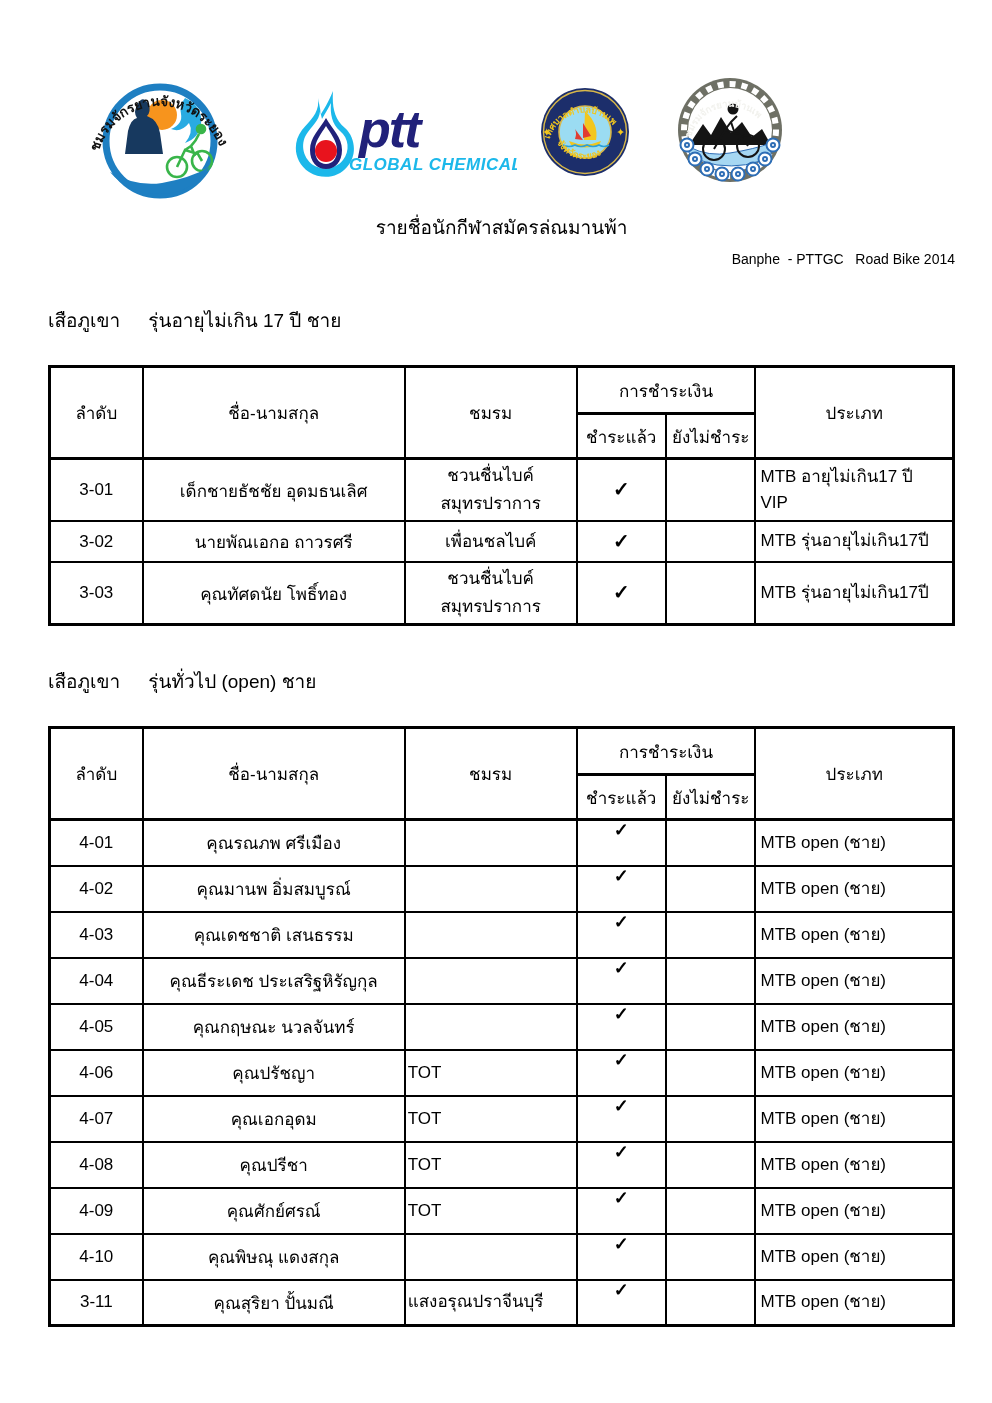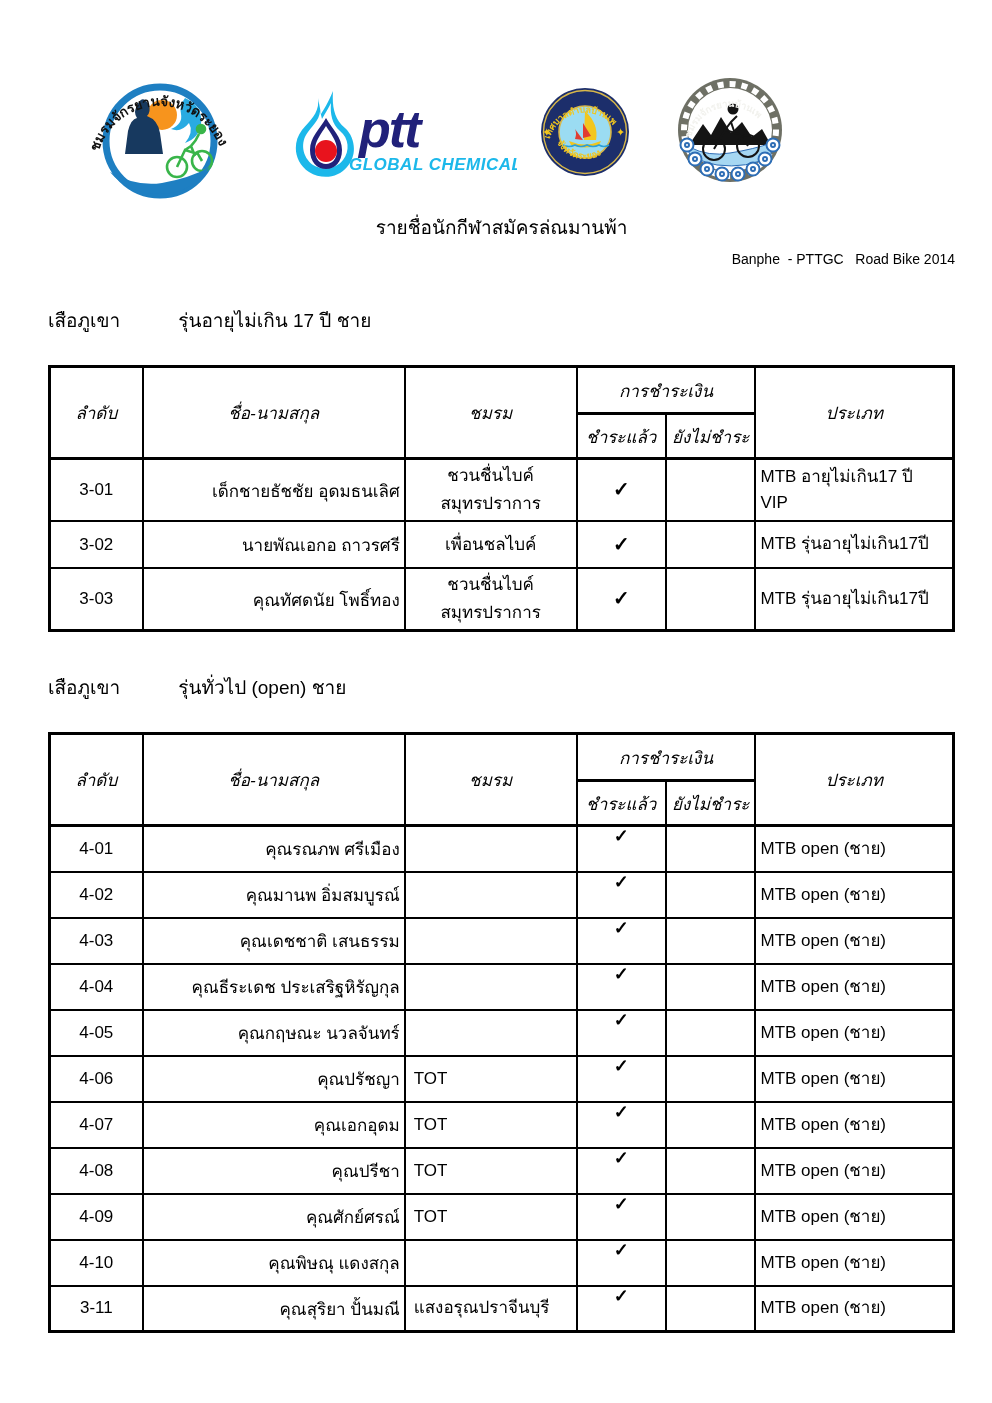--- a/index.html
+++ b/index.html
@@ -10,45 +10,45 @@
   }
   
   .logo-row { display:flex; align-items:center; height:140px; margin:0 0 6px 37px; }
   .logo-row svg { display:block; }
   .logo-ptt { margin-left:50px; }
   .logo-seal { margin-left:22px; }
   .logo-banphe { margin-left:36px; }
   
   .doc-title   { text-align:center; font-size:19px; margin-top:10px; }
   .doc-subtitle{ text-align:right; font-size:14px; margin-top:9px; white-space:pre; }
-  .section-heading { display:flex; gap:58px; font-size:19px; margin:40px 0 0 0; }
+  .section-heading { display:flex; gap:28px; font-size:19px; margin:40px 0 0 0; }
   .section-heading.first { margin-top:38px; }
   
   .tbl-wrap { margin-top:30px; }
   table.reg { width:100%; border-collapse:collapse; table-layout:fixed; border:3px solid #000; }
   table.reg th, table.reg td {
     border:2px solid #000; font-weight:normal; font-size:17px;
     padding:2px 4px; box-sizing:border-box; overflow:hidden;
   }
   table.reg thead tr.hr1 { height:47px; }
   table.reg thead tr.hr2 { height:45px; }
   table.reg th { text-align:center; vertical-align:middle; }
   th.pay-head { border-bottom-width:3px; }
   th.v-thick, td.c-paid, td.c-unpaid, td.c-category { border-left-width:3px; }
-  table.reg thead th { border-bottom-width:3px;font-style:italic; }
+  table.reg thead th { border-bottom-width:3px; }
   
   td.c-no   { text-align:center; vertical-align:middle; }
-  td.c-name { text-align:right; padding-left:10px; vertical-align:middle; }
+  td.c-name { text-align:center; padding-left:10px; vertical-align:middle; }
   td.c-club { vertical-align:middle; white-space:pre-line; line-height:1.65; }
   .t1 td.c-club { text-align:center; }
-  .t2 td.c-club { text-align:left; padding-left:8px; }
+  .t2 td.c-club { text-align:left; padding-left:2px; }
   td.c-paid, td.c-unpaid { text-align:center; vertical-align:middle; }
   td.c-category { text-align:left; padding-left:12px; vertical-align:middle; white-space:pre-line; line-height:1.55;margin-left:27px; }
   .t1 tbody tr:nth-child(1) { height:56px; }
-  .t1 tbody tr:nth-child(2) { height:47px; }
+  .t1 tbody tr:nth-child(2) { height:41px; }
   .t1 tbody tr:nth-child(3) { height:56px; }
   .t2 tbody tr { height:46px; }
   td.em-cell { border-width:3px; }
   .check { font-weight:bold; font-size:20px; line-height:1; }
   .t2 td.c-paid { vertical-align:top; padding-top:0; }
   .t2 .check { font-size:18px; }
 </style>
 </head>
 <body>
 

